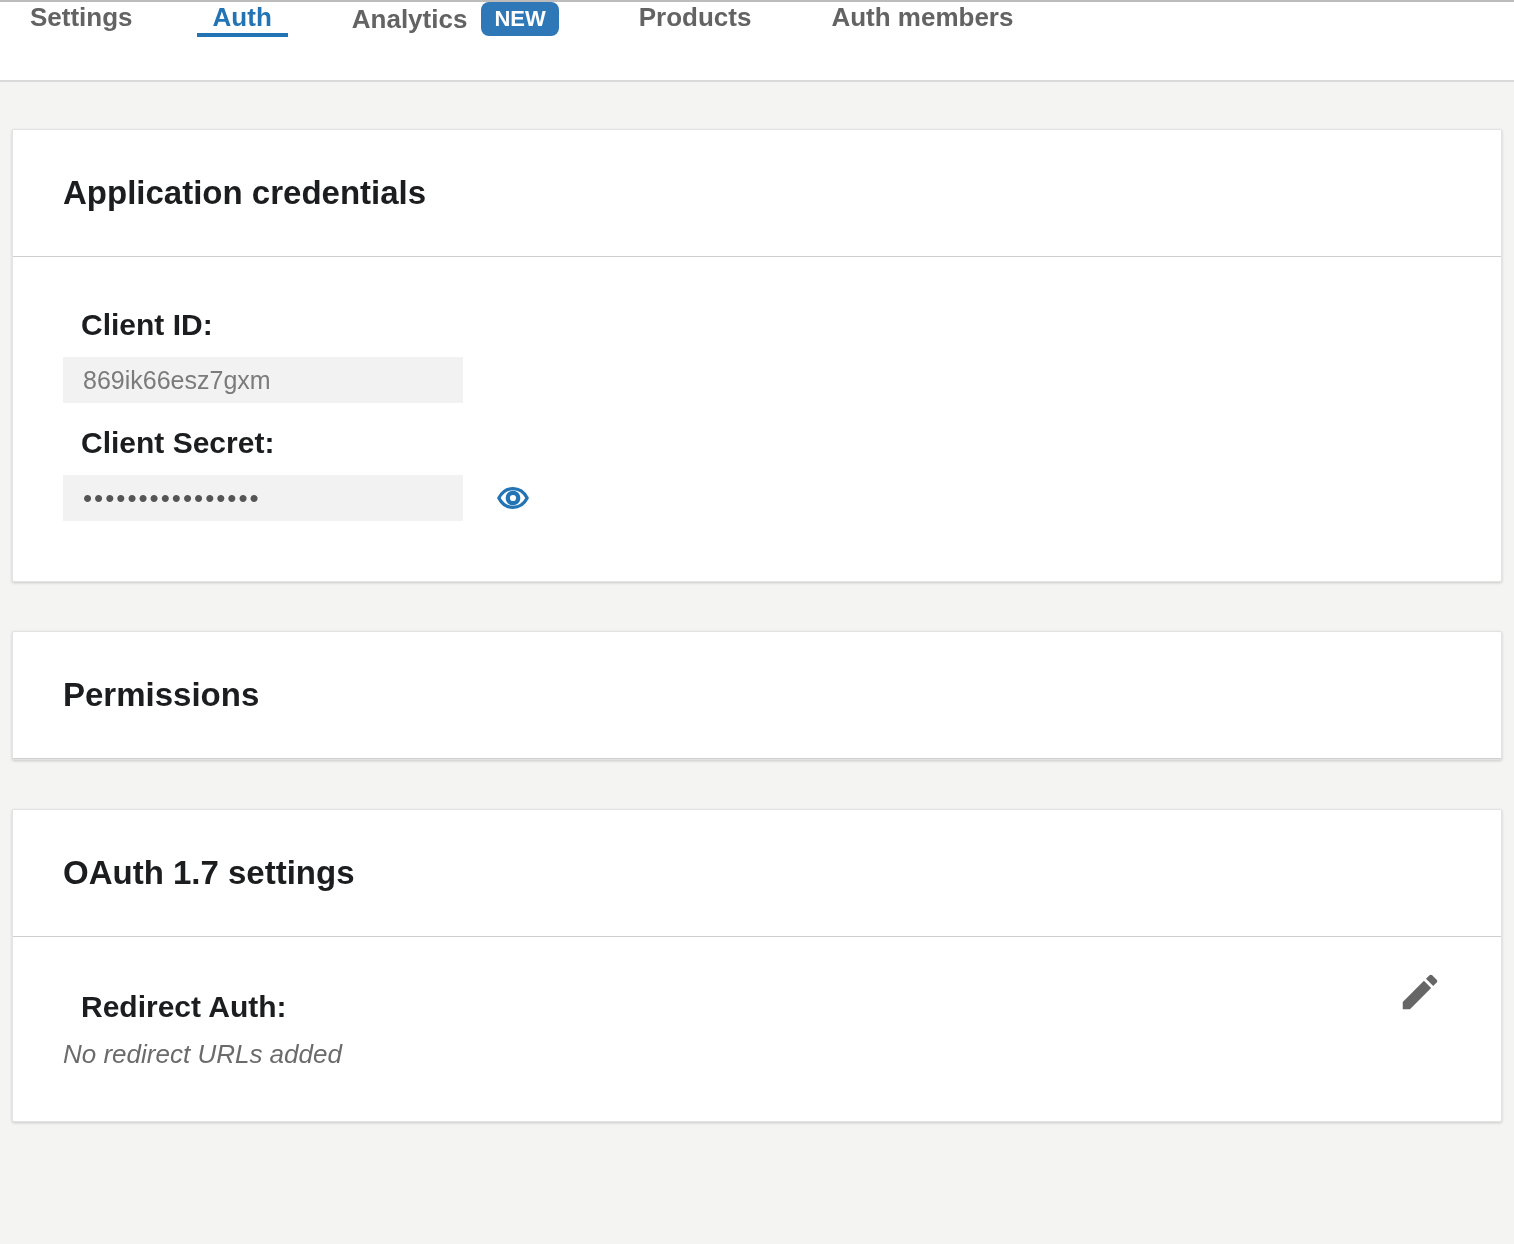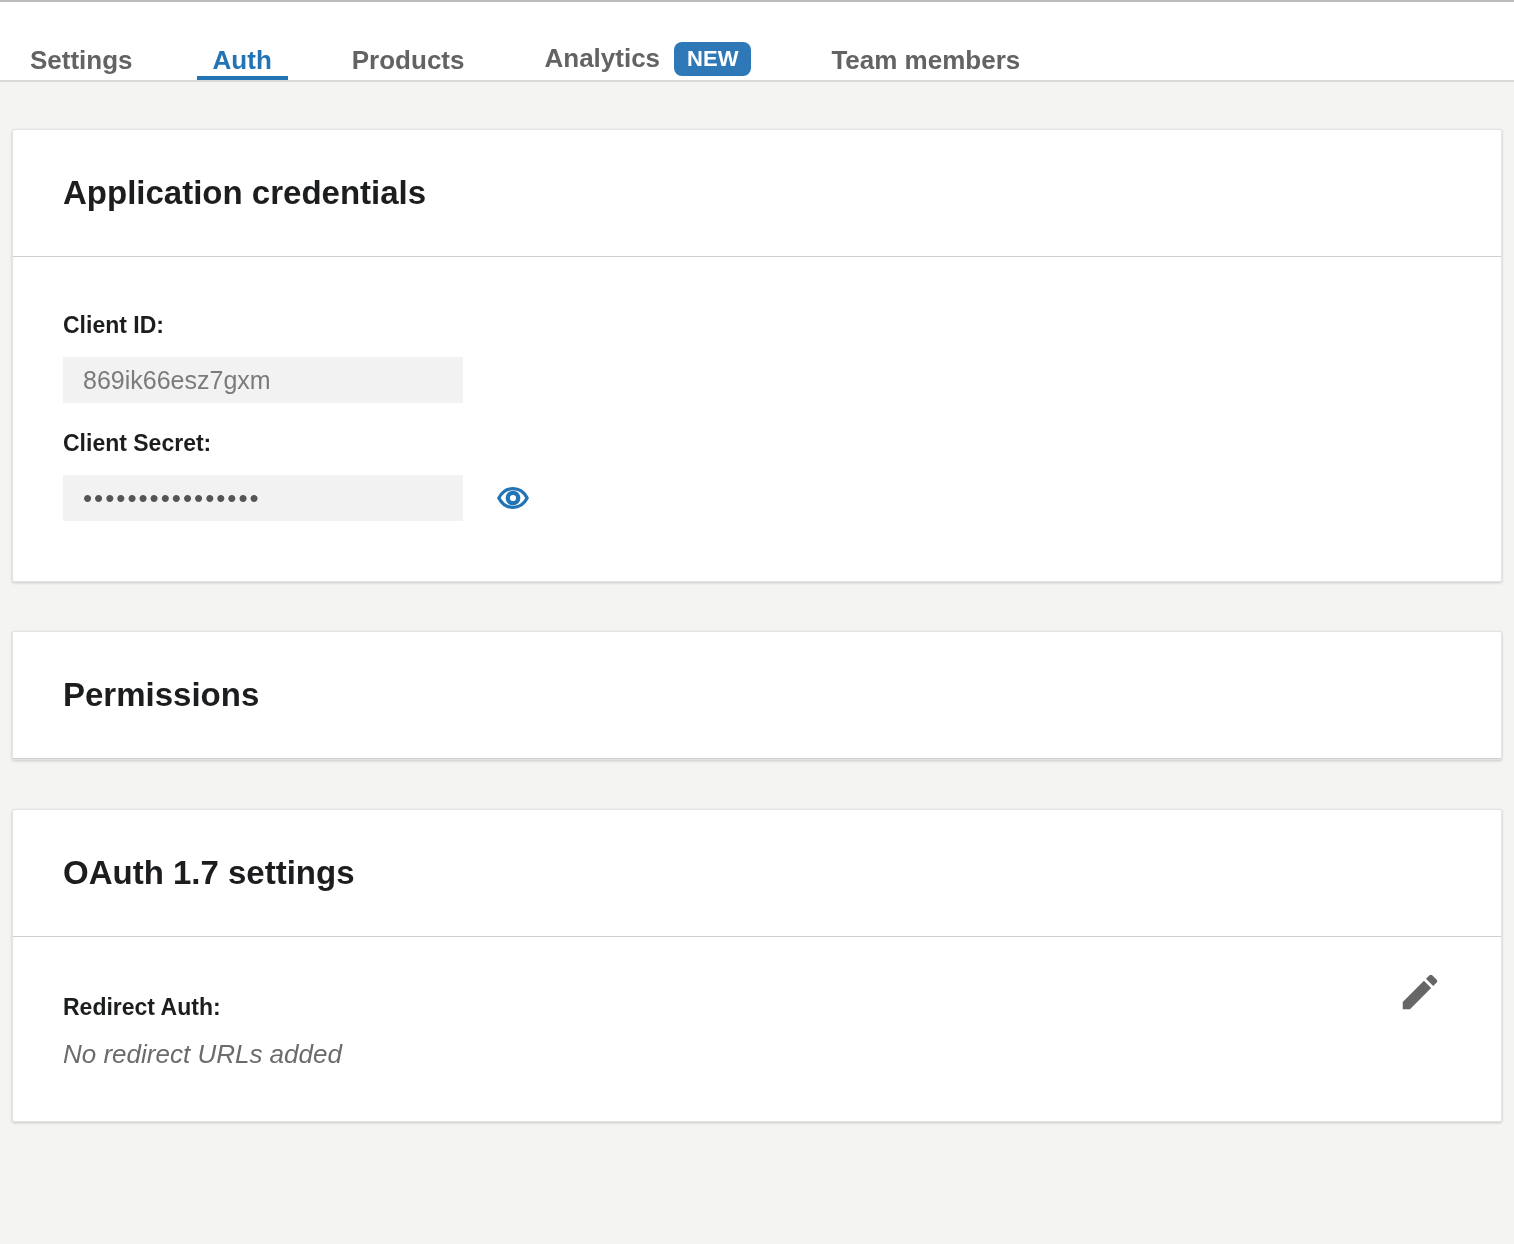--- a/index.html
+++ b/index.html
@@ -11,21 +11,21 @@
     color: #1b1d1f;
   }
 
   
   .tabbar {
     width: 100%; height: 82px;
     background: #ffffff;
     border-top: 2px solid #bcbcbc;
     border-bottom: 2px solid #d9d9d9;
     display: flex;
-    align-items: flex-end;
+    align-items: flex-start;
     padding-left: 14px;
     gap: 48px;
   }
   .tab {
     display: flex;
     align-items: center;
     gap: 14px;
     padding: 0 16px;
     font-size: 26px;
     font-weight: 600;
@@ -60,24 +60,25 @@
   .card-header { padding: 44px 50px; }
   .card-title { font-size: 33px; font-weight: 700; color: #1b1d1f; }
   .card-divider { height: 0; border-top: 1px solid #cfcfcf; }
 
   .card-body { position: relative; }
   .cred-body { padding: 54px 50px 60px 50px; }
   .perm-body { padding: 62px 50px 60px 50px; }
   .oauth-body { padding: 56px 50px 52px 50px; }
 
   .field-label {
-    font-size: 23px;
+    font-size: 30px;
     font-weight: 700;
     line-height: 28px;
     color: #1b1d1f;
+    margin-left: 18px;
   }
   .field-input {
     display: block;
     width: 400px; height: 46px;
     margin-top: 18px;
     background: #f2f2f2;
     border: none;
     outline: none;
     padding: 0 14px 0 20px;
     font-family: "Liberation Sans", sans-serif;
@@ -121,28 +122,28 @@
 <body>
 
 <nav class="tabbar">
   <div class="tab">
     <span>Settings</span>
   </div>
   <div class="tab active">
     <span>Auth</span>
   </div>
   <div class="tab">
-    <span>Products</span>
-  </div>
-  <div class="tab">
     <span>Analytics</span>
     <span class="badge">NEW</span>
   </div>
   <div class="tab">
-    <span>Team members</span>
+    <span>Products</span>
+  </div>
+  <div class="tab">
+    <span>Auth members</span>
   </div>
 </nav>
 
 <main class="page">
 
   <section class="card">
     <div class="card-header">
       <h2 class="card-title">Application credentials</h2>
     </div>
     <div class="card-divider"></div>

